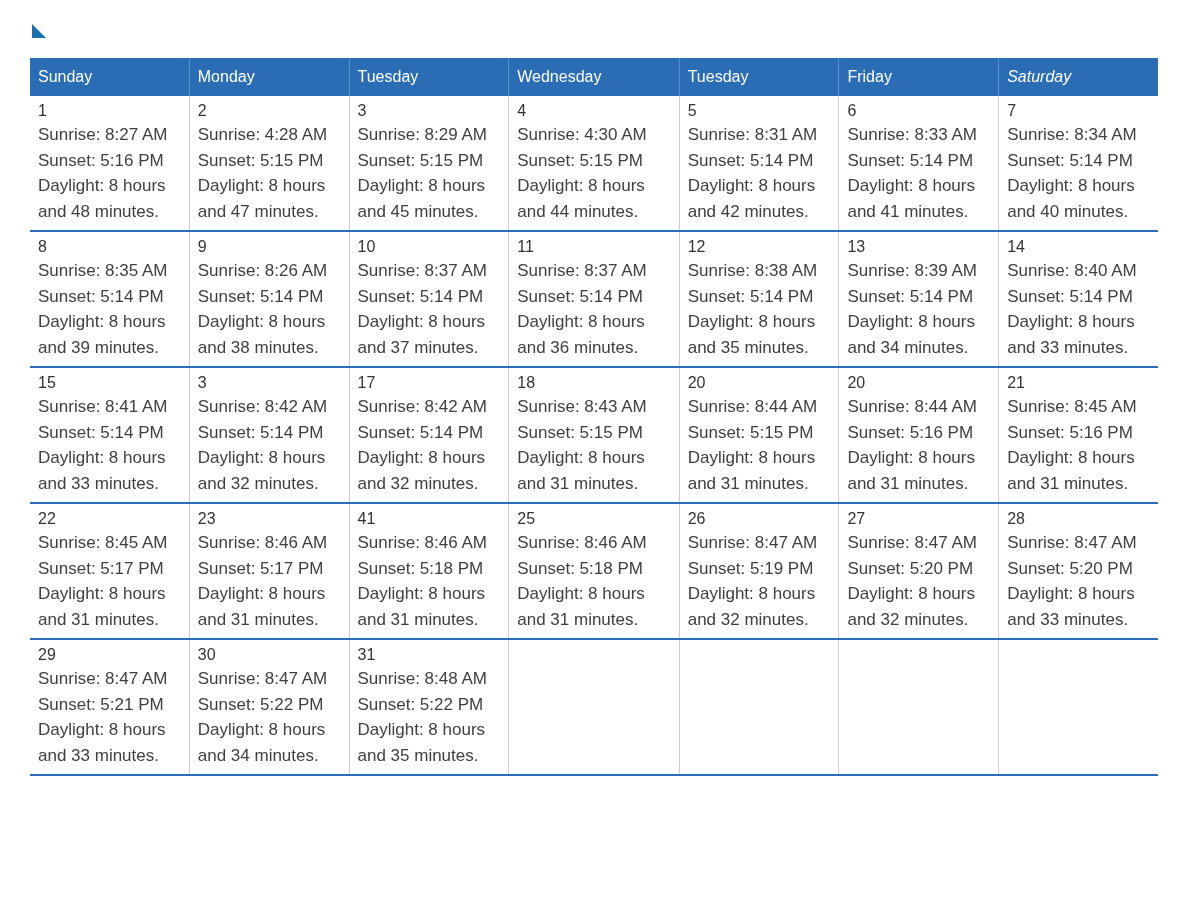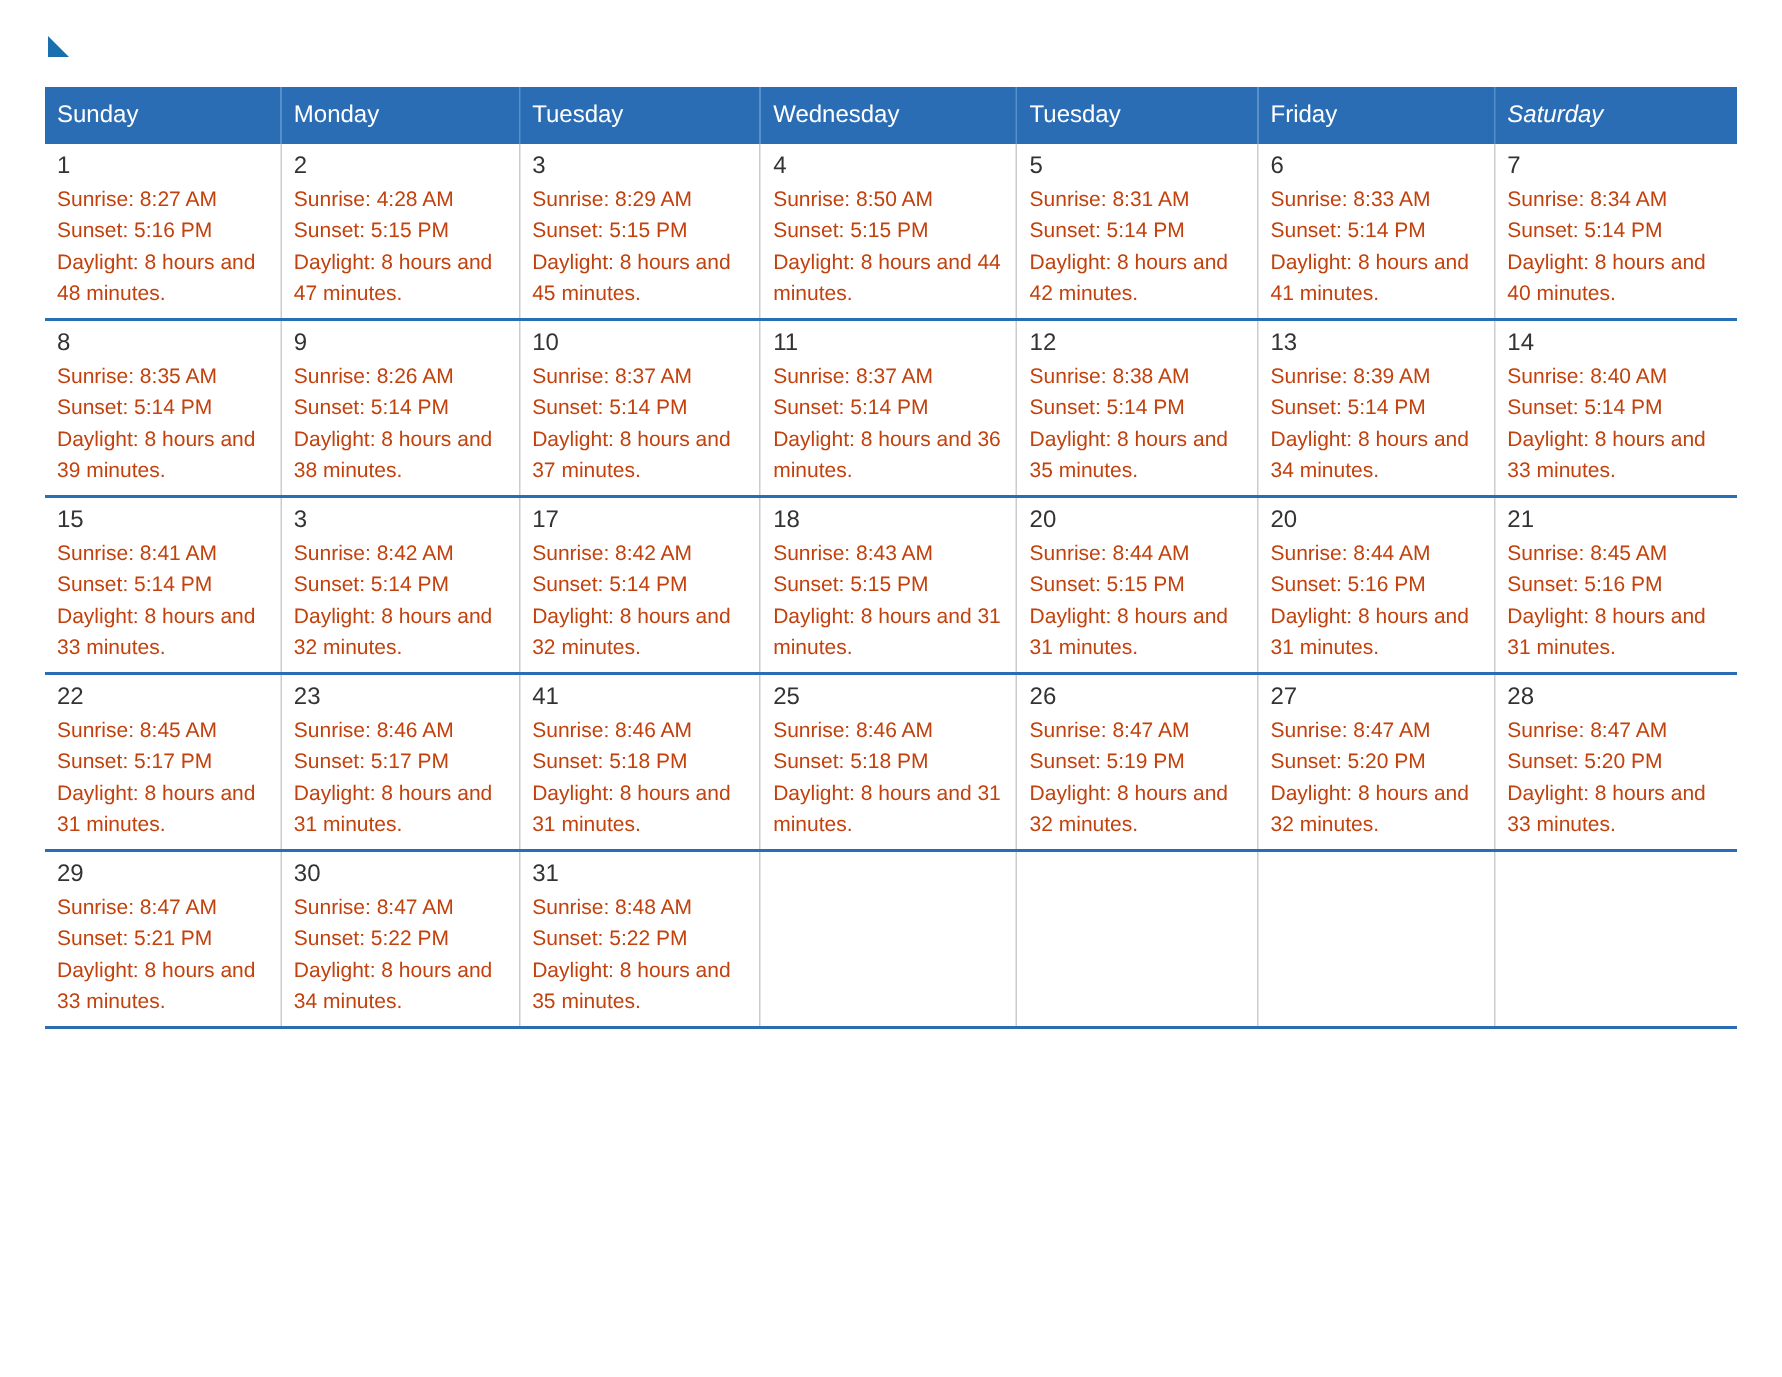--- a/index.html
+++ b/index.html
@@ -92,22 +92,22 @@
       border-right: none;
     }
     .day-number {
       font-size: 16px;
       font-weight: normal;
       color: #333;
       display: block;
       margin-bottom: 2px;
     }
     .day-info {
-      color: #c2410c;
-      font-size: 14px;
+      color: #404040;
+      font-size: 17px;
       line-height: 1.5;
     }
     .empty-cell {
       background: #fff;
     }
   </style>
 </head>
 <body>
 
 <div class="header">
@@ -158,21 +158,21 @@
           <span class="day-number">3</span>
           <div class="day-info">
             <span>Sunrise: 8:29 AM</span><br>
             <span>Sunset: 5:15 PM</span><br>
             <span>Daylight: 8 hours and 45 minutes.</span>
           </div>
         </td>
         <td>
           <span class="day-number">4</span>
           <div class="day-info">
-            <span>Sunrise: 8:50 AM</span><br>
+            <span>Sunrise: 4:30 AM</span><br>
             <span>Sunset: 5:15 PM</span><br>
             <span>Daylight: 8 hours and 44 minutes.</span>
           </div>
         </td>
         <td>
           <span class="day-number">5</span>
           <div class="day-info">
             <span>Sunrise: 8:31 AM</span><br>
             <span>Sunset: 5:14 PM</span><br>
             <span>Daylight: 8 hours and 42 minutes.</span>

